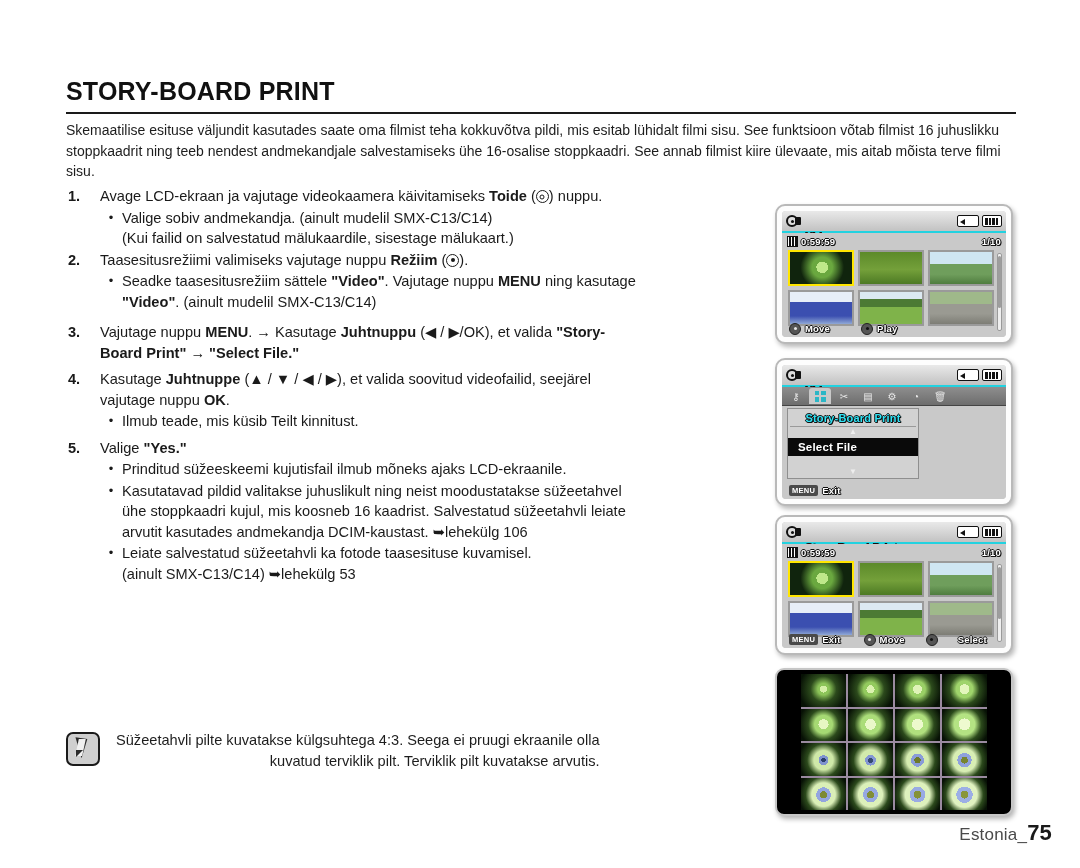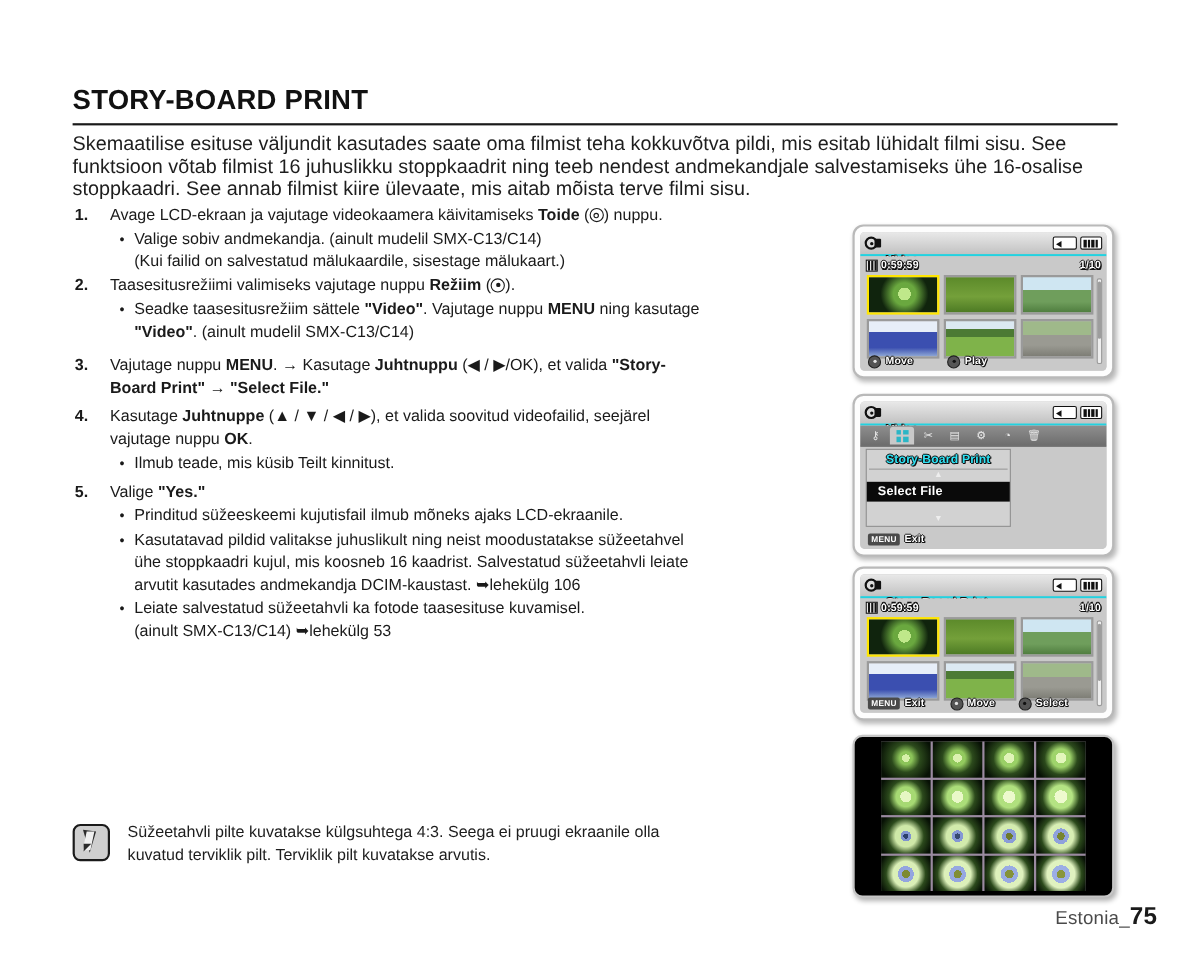--- a/index.html
+++ b/index.html
@@ -15,21 +15,21 @@
   .heading{
     font-size:25px;font-weight:bold;letter-spacing:.2px;
     color:#111;line-height:1.1;margin:0;
     font-family:"Liberation Sans",sans-serif;
   }
   .heading-rule{height:2px;background:#1a1a1a;margin-top:6px;width:950px;}
 
   
   .intro{
     position:absolute;left:66px;top:120px;width:950px;
-    font-size:18px;line-height:20.5px;color:#1d1d1d;
+    font-size:14px;line-height:20.5px;color:#1d1d1d;
   }
 
   
   .steps{position:absolute;left:66px;top:186px;width:700px;}
   .step{display:flex;margin-bottom:1px;}
   .step-num{
     width:34px;flex:0 0 34px;font-weight:bold;font-size:14.6px;
     line-height:20.5px;text-align:left;padding-left:2px;box-sizing:border-box;
   }
   .step-body{flex:1;font-size:14.6px;line-height:20.5px;}
@@ -49,21 +49,21 @@
     border-radius:50%;position:relative;vertical-align:-2px;box-sizing:border-box;
   }
   .btn-glyph::after{
     content:"";position:absolute;left:50%;top:50%;width:5px;height:5px;
     border:1.4px solid #1a1a1a;border-radius:50%;transform:translate(-50%,-50%);
     box-sizing:border-box;
   }
   .btn-glyph.solid::after{background:#1a1a1a;width:4px;height:4px;border:none;}
 
   
-  .note{position:absolute;left:66px;top:747px;width:700px;display:flex;}
+  .note{position:absolute;left:66px;top:730px;width:700px;display:flex;text-align:right;}
   .note-icon{
     width:30px;height:30px;flex:0 0 30px;border-radius:7px;
     background:#cfcfcf;border:2px solid #1a1a1a;position:relative;
     margin-right:16px;margin-top:2px;overflow:hidden;
   }
   .note-icon .pen{
     position:absolute;left:6px;top:4px;width:0;height:0;
     border-left:9px solid transparent;border-right:3px solid transparent;
     border-top:20px solid #2b2b2b;transform:rotate(8deg);
   }
@@ -487,21 +487,21 @@
           </div>
         <div class="lcd-bottom">
           <div style="display:flex;align-items:center;gap:4px;">
             <div class="menu-key">MENU</div>
             <div class="lcd-mono">Exit</div>
           </div>
           <div style="display:flex;align-items:center;gap:4px;margin-left:14px;">
             <div class="pad-icon"></div>
             <div class="lcd-mono">Move</div>
           </div>
-          <div style="display:flex;align-items:center;gap:4px;margin-left:12px;text-align:center;">
+          <div style="display:flex;align-items:center;gap:20px;margin-left:12px;text-align:center;">
             <div class="pad-icon ok"></div>
             <div class="lcd-mono">Select</div>
           </div>
         </div>
       </div>
     </div>
   </div>
 
   <div class="storyboard" style="left:775px;top:668px;width:238px;height:148px;">
     <div class="sb-grid">

